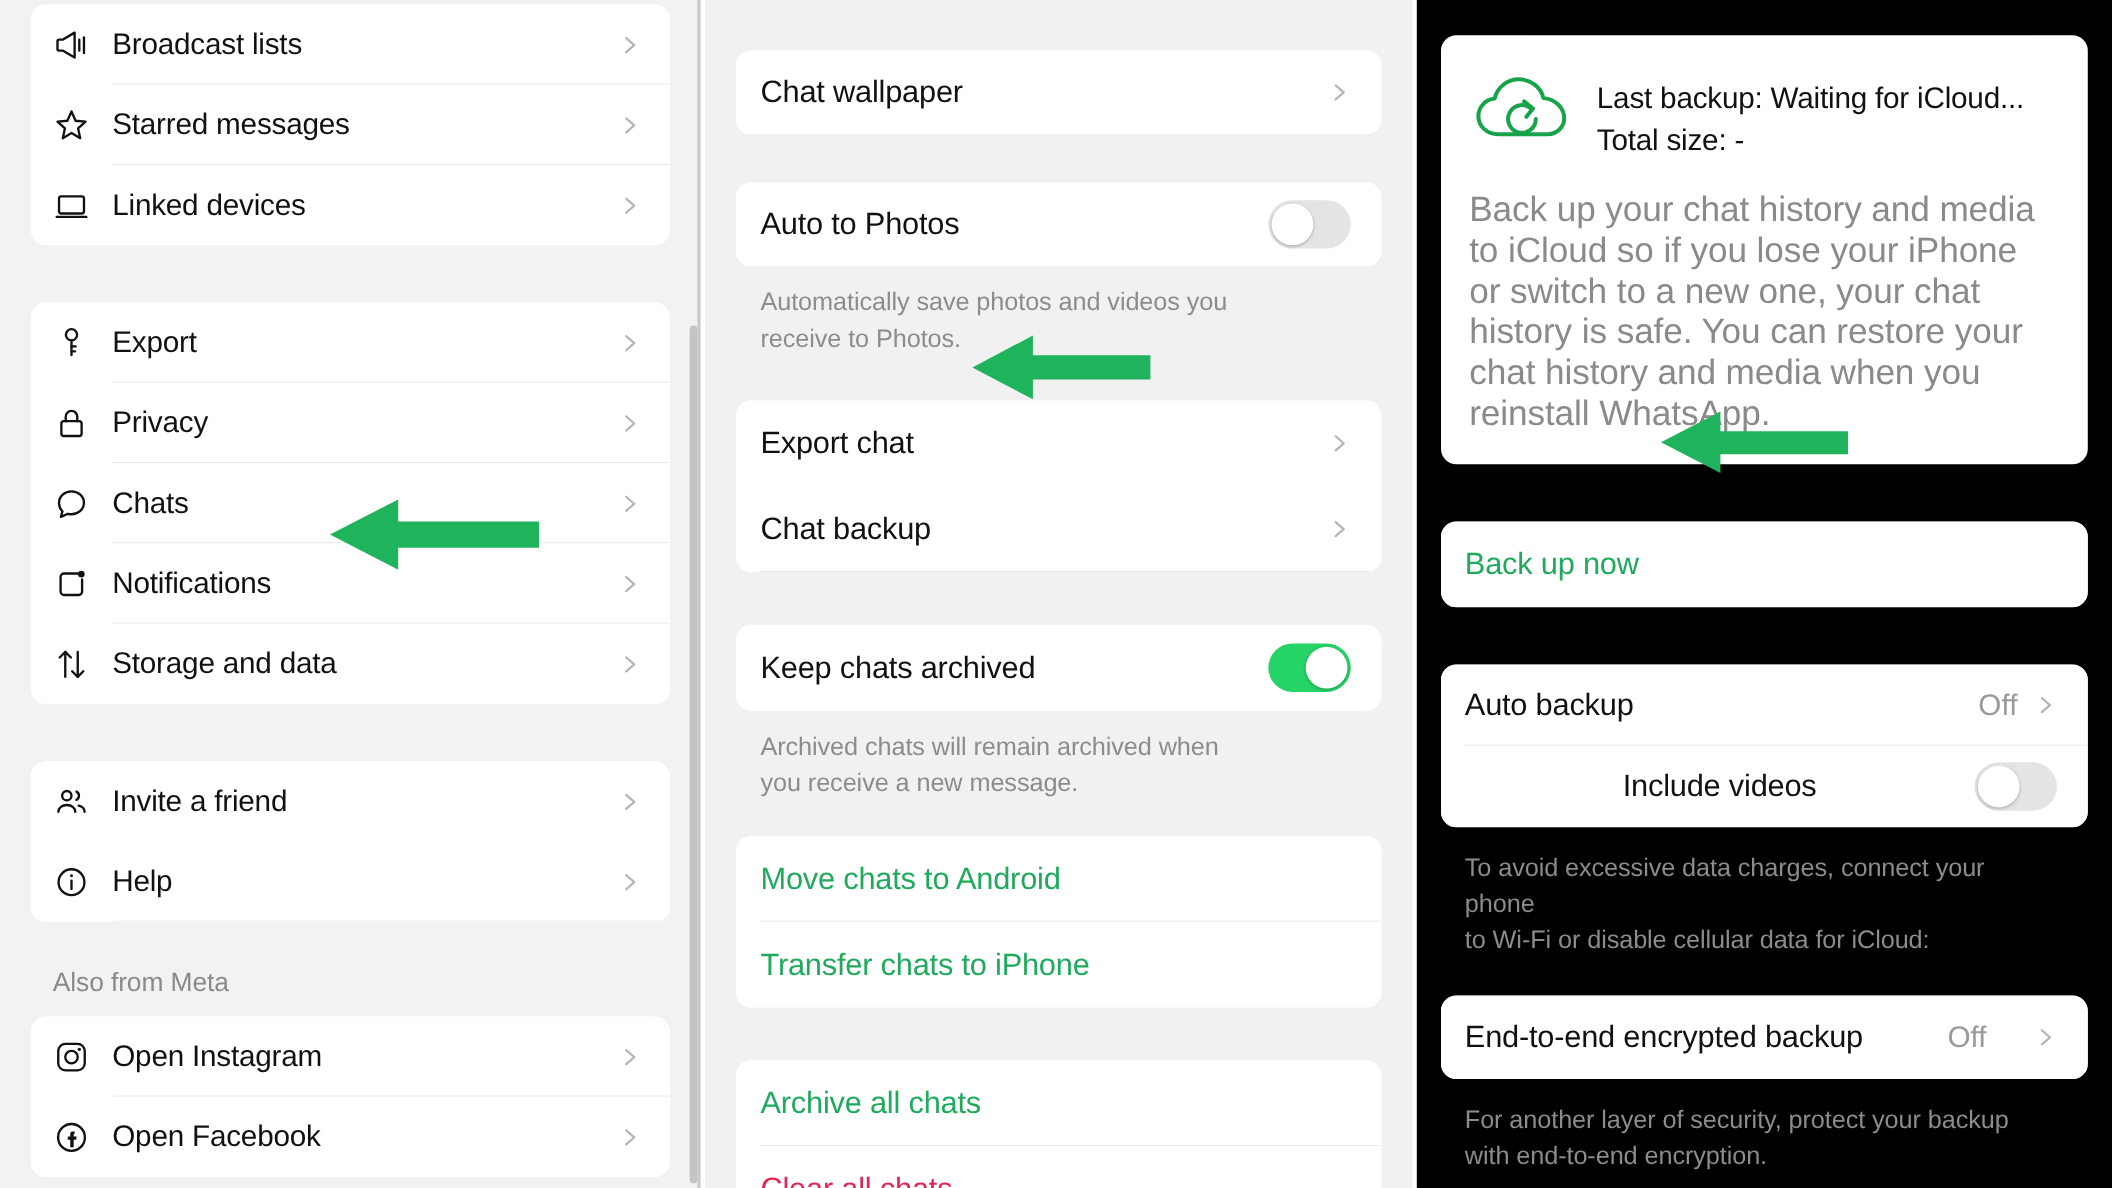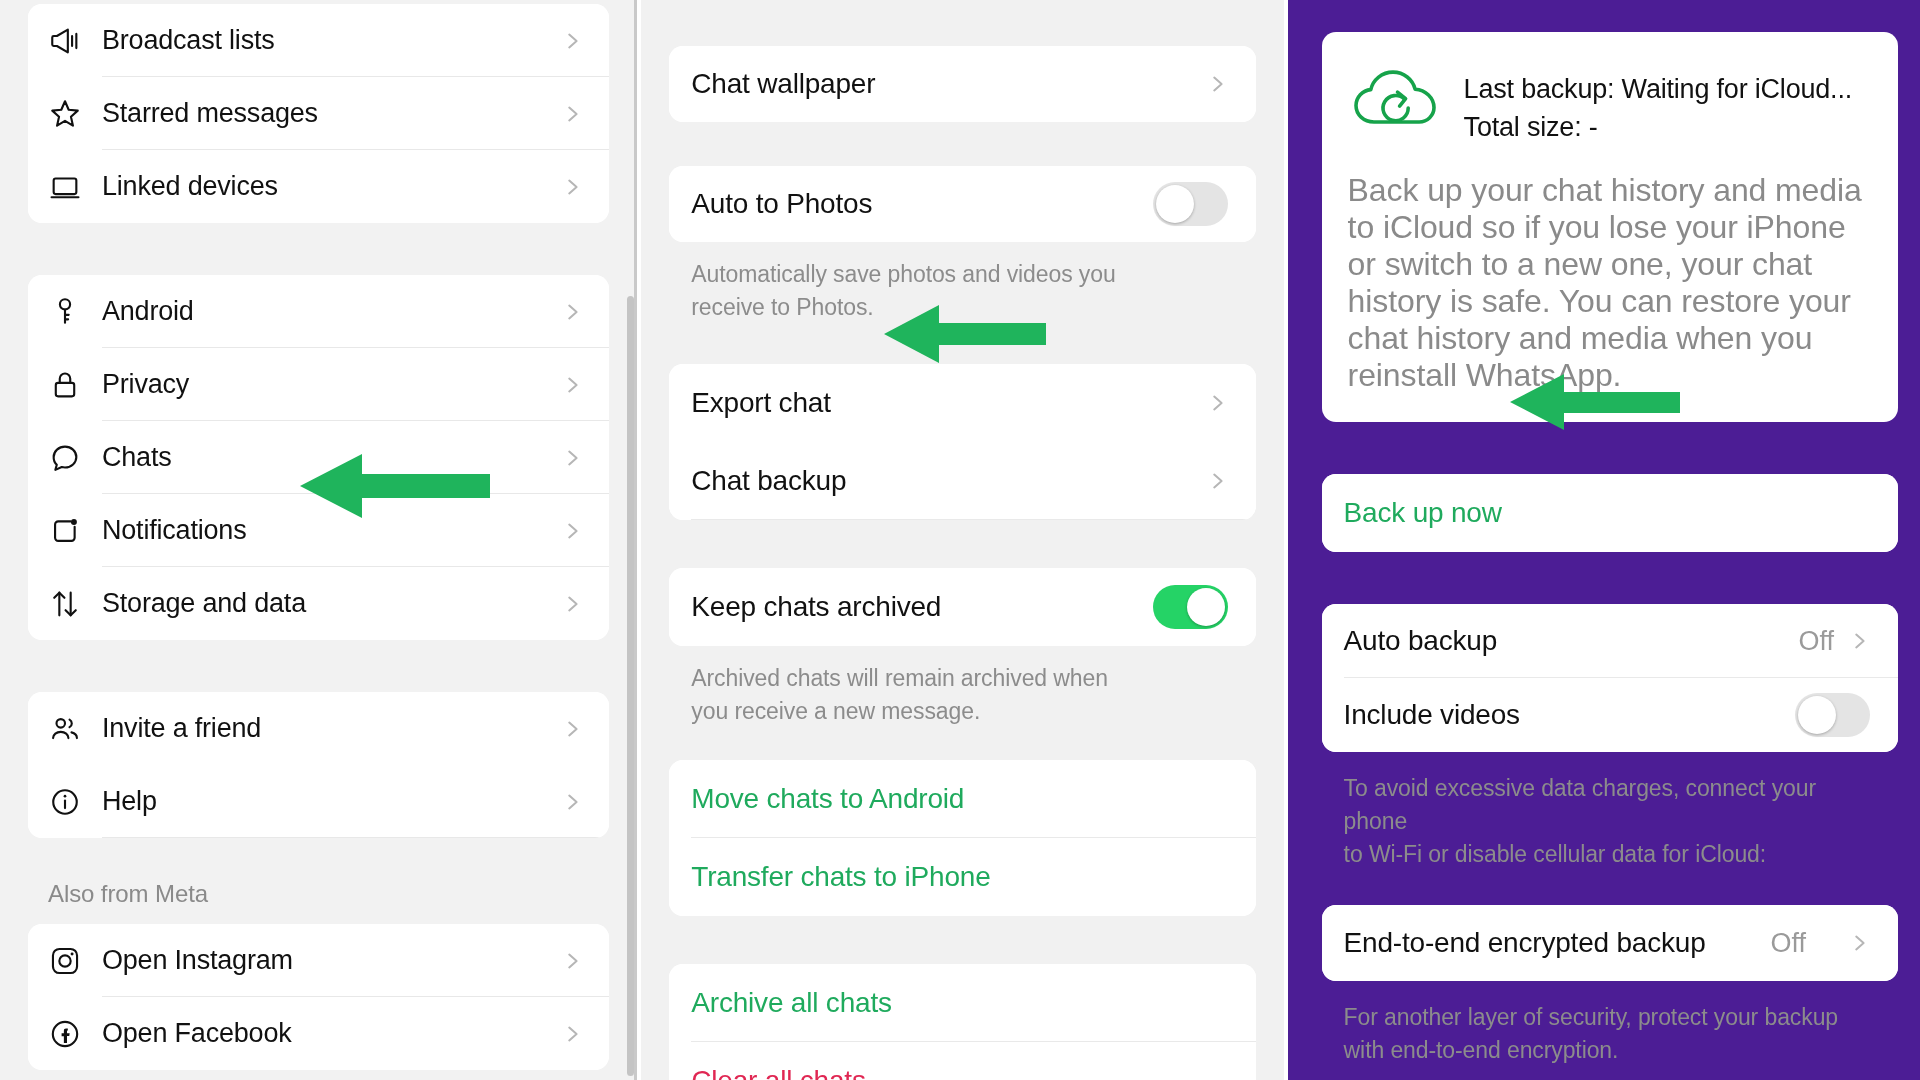--- a/index.html
+++ b/index.html
@@ -18,21 +18,21 @@
 
   
   .panel {
     position: relative;
     height: 1080px;
     background: #f2f2f2;
     overflow: hidden;
   }
   .panel-left   { width: 640px; }
   .panel-mid    { width: 645px; background:#f1f1f1; }
-  .panel-right  { width: 635px; background:#4c1d95;padding-left:12px; }
+  .panel-right  { width: 635px; background:#000000; }
 
   .panel-divider {
     width: 4px; height: 1080px;
     background: #ffffff;
     flex: 0 0 auto;
   }
   .panel-edge-line {
     position: absolute;
     top: 0; bottom: 0;
     width: 3px;
@@ -253,21 +253,21 @@
       <div class="card">
         <div class="row">
           <span class="row-ico">
             <svg width="34" height="34" viewBox="0 0 24 24" fill="none" stroke="#111" stroke-width="1.5" stroke-linecap="round" stroke-linejoin="round">
               <circle cx="12" cy="6.6" r="3.6"></circle>
                 <path d="M12 10.2v9.4"></path>
                 <path d="M12 14h2.6"></path>
                 <path d="M12 17.2h2.2"></path>
             </svg>
           </span>
-          <span class="row-label">Android</span>
+          <span class="row-label">Export</span>
           <span class="chev">
             <svg width="22" height="22" viewBox="0 0 24 24" fill="none" stroke="#b6b6b6" stroke-width="2.2" stroke-linecap="round" stroke-linejoin="round">
                 <polyline points="9 5 17 12 9 19"></polyline>
               </svg>
           </span>
           <span class="divider-inset"></span>
         </div>
         <div class="row">
           <span class="row-ico">
             <svg width="34" height="34" viewBox="0 0 24 24" fill="none" stroke="#111" stroke-width="1.5" stroke-linecap="round" stroke-linejoin="round">
@@ -547,21 +547,21 @@
         <div class="mrow" style="height:74px;">
           <span class="mrow-label">Auto backup</span>
           <span class="mrow-value">Off</span>
           <span class="chev">
             <svg width="22" height="22" viewBox="0 0 24 24" fill="none" stroke="#b6b6b6" stroke-width="2.2" stroke-linecap="round" stroke-linejoin="round">
                 <polyline points="9 5 17 12 9 19"></polyline>
               </svg>
           </span>
           <span class="mdiv"></span>
         </div>
-        <div class="mrow" style="height:74px;">
+        <div class="mrow" style="height:74px;text-align:center;">
           <span class="mrow-label">Include videos</span>
           <span class="toggle">
               <span class="knob"></span>
             </span>
         </div>
       </div>
 
       <div class="caption" style="padding-top:20px;">
         <div>To avoid excessive data charges, connect your phone</div>
         <div>to Wi-Fi or disable cellular data for iCloud:</div>

